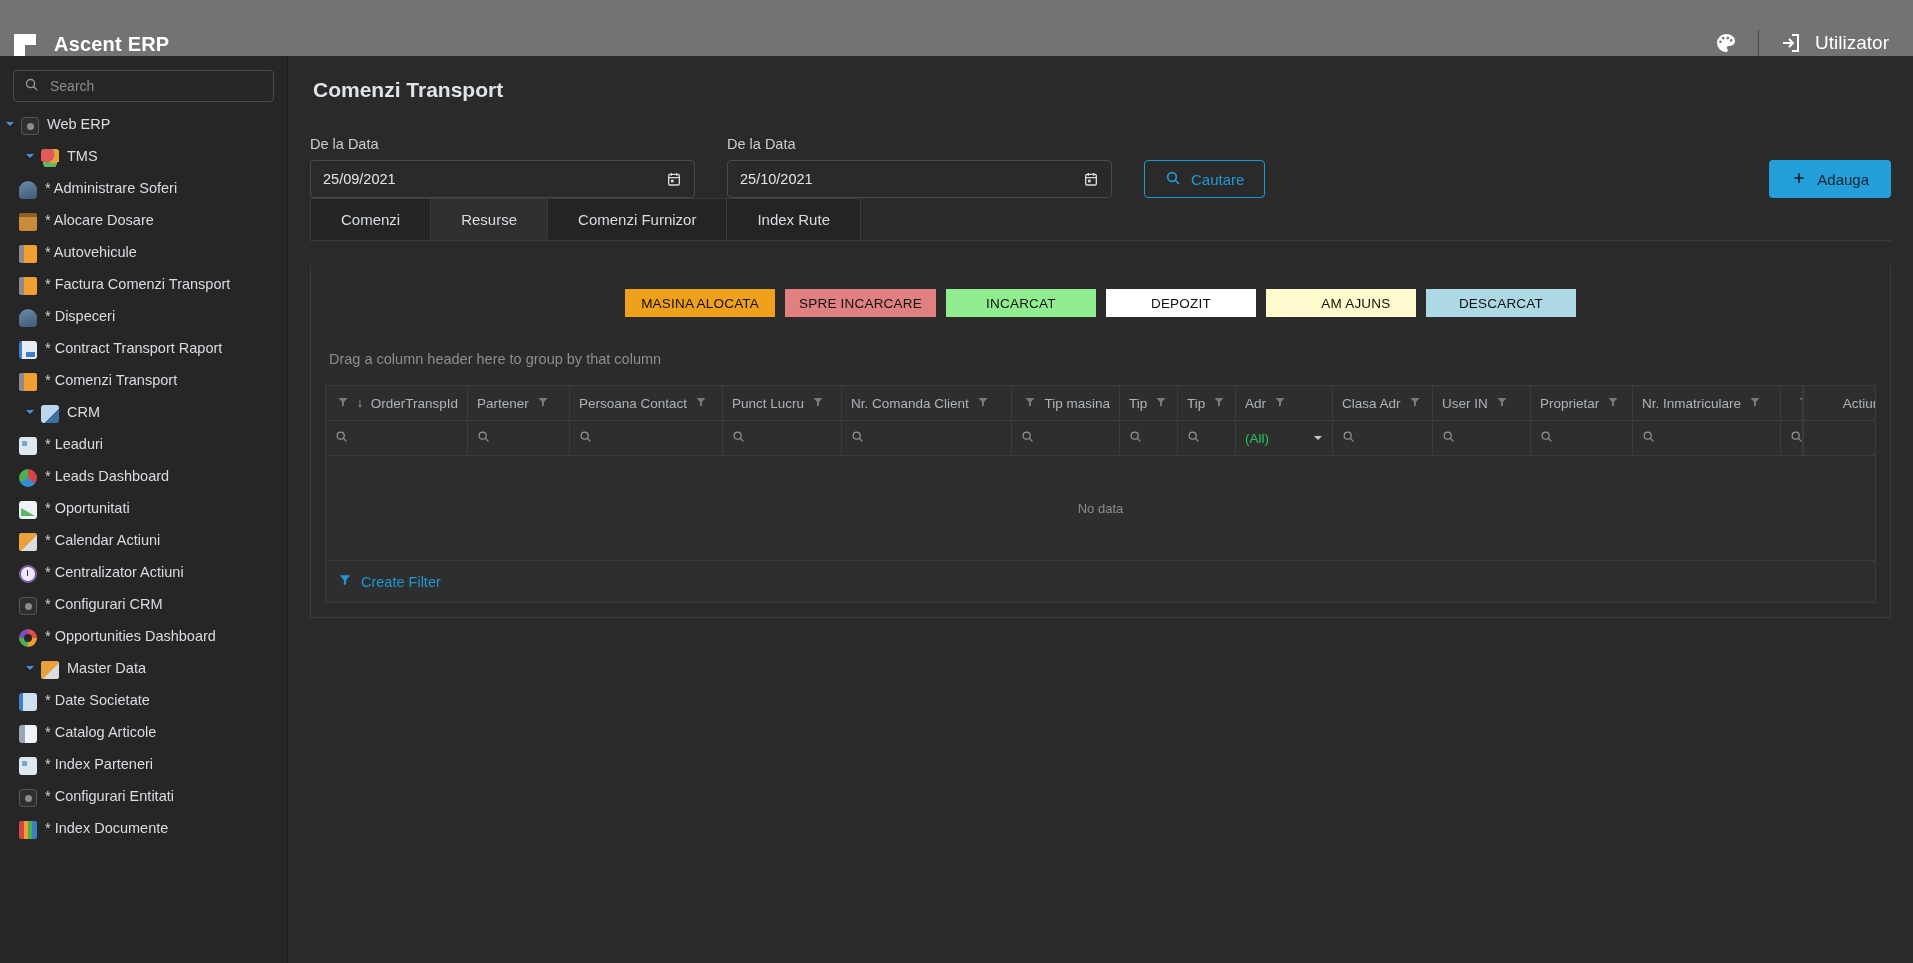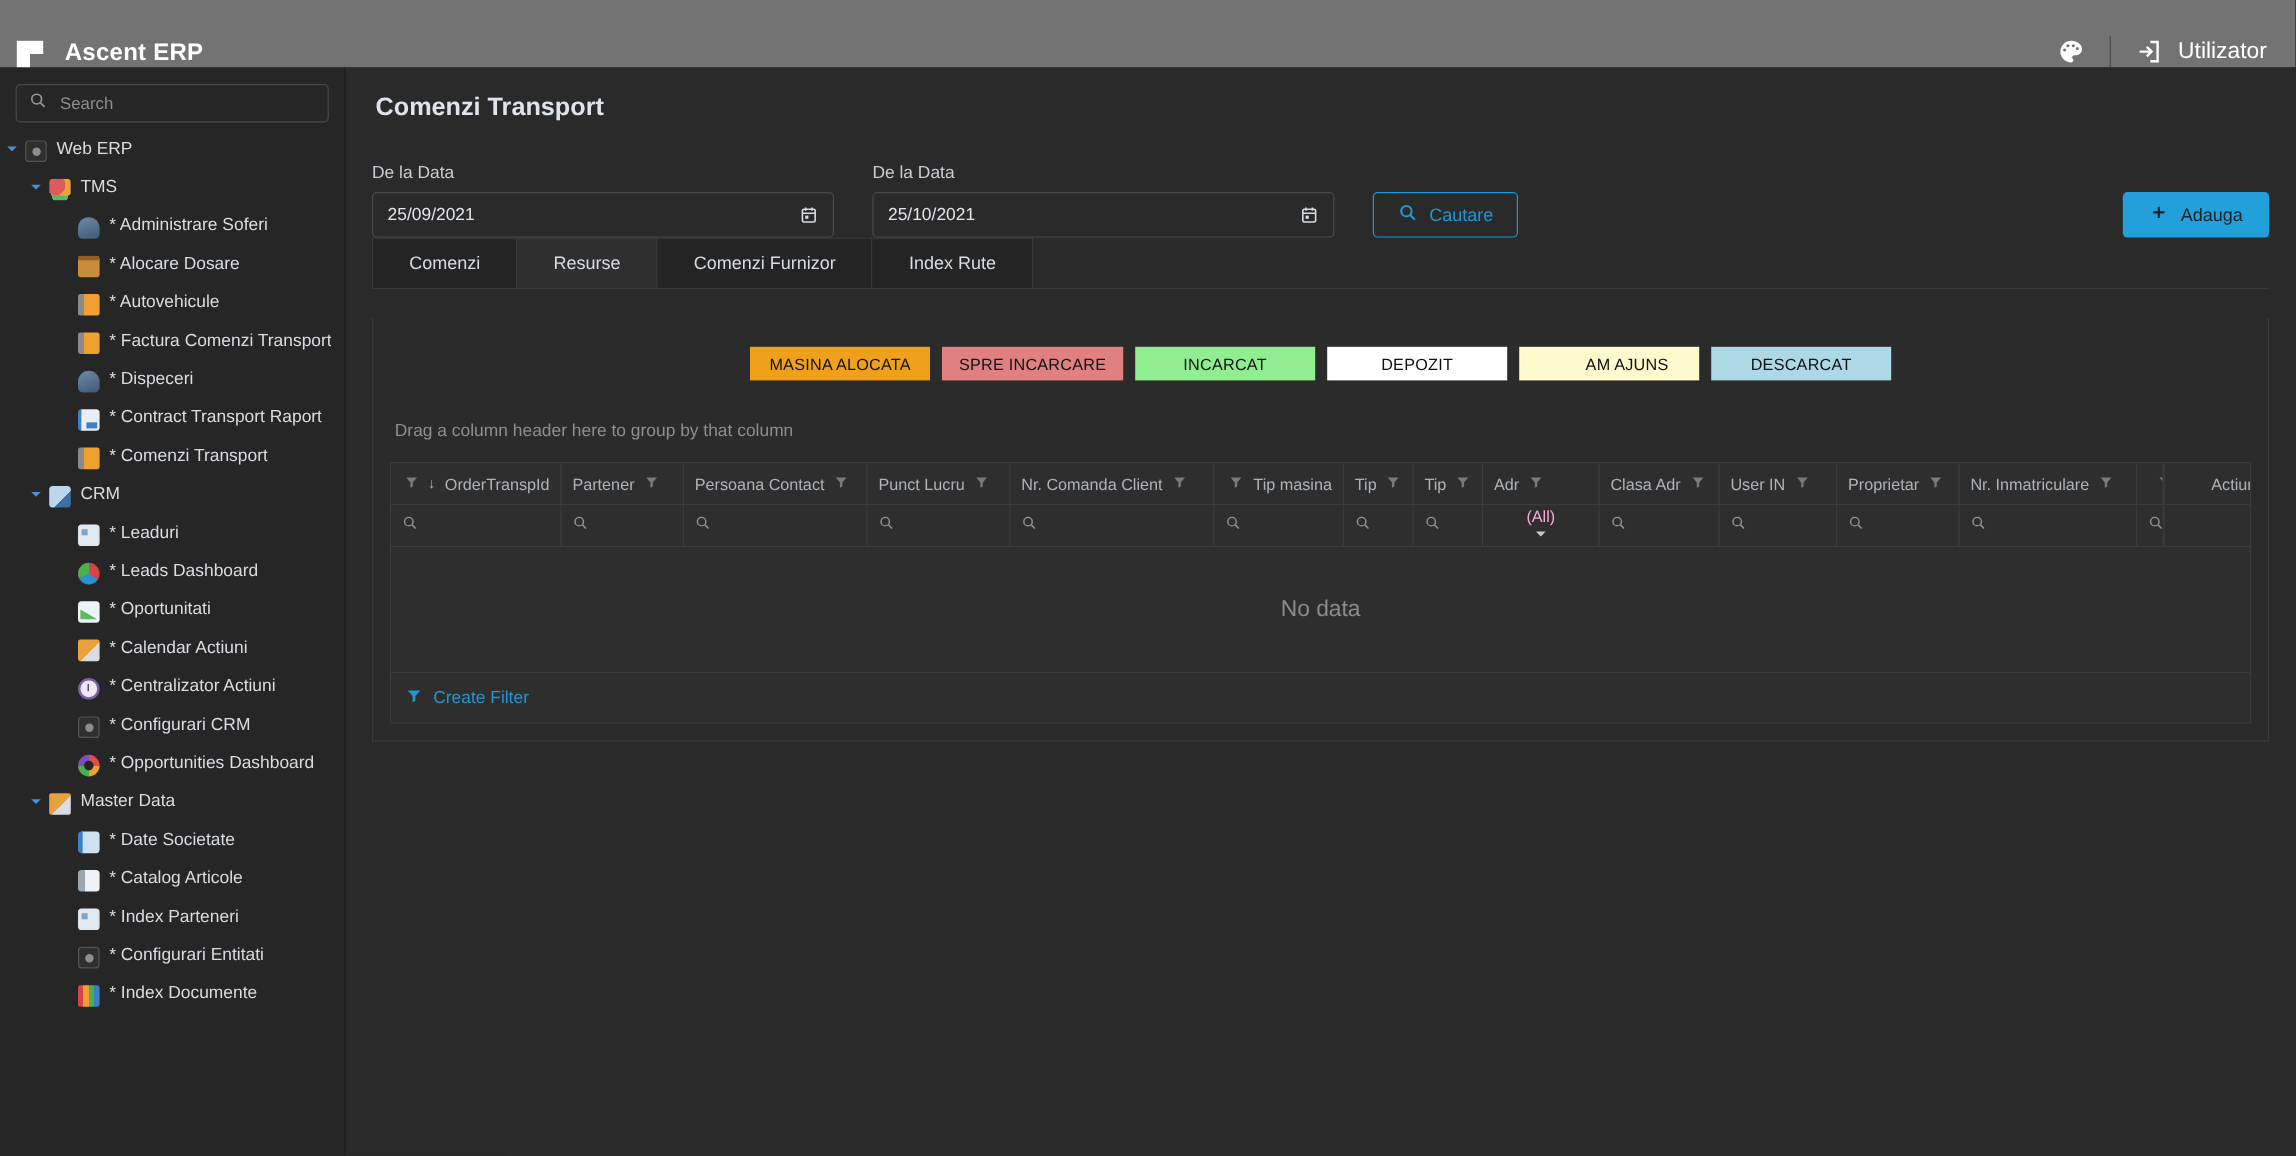--- a/index.html
+++ b/index.html
@@ -72,21 +72,21 @@
   }
   .caret svg { display:block; }
   .nicon {
     width:20px; height:20px; margin-right:7px; flex:0 0 auto;
     display:flex; align-items:center; justify-content:center;
     font-size:14px; line-height:1;
     border-radius:3px;
   }
   .lvl0 { padding-left: 2px; }
   .lvl1 { padding-left: 22px; }
-  .lvl2 { padding-left: 46px; }
+  .lvl2 { }
   .nlabel { overflow:hidden; text-overflow:ellipsis; }
 
   
   .ic { width:18px; height:18px; border-radius:3px; display:block; position:relative; }
   .ic-gear  { background:#2f2f2f; border:1px solid #555; }
   .ic-gear::after { content:""; position:absolute; left:5px; top:5px; width:7px; height:7px; border-radius:50%; background:#8d8d8d; }
   .ic-tms   { background: radial-gradient(circle at 30% 30%, #e05a5a 45%, transparent 46%),
                           radial-gradient(circle at 70% 38%, #e8a33d 45%, transparent 46%),
                           radial-gradient(circle at 50% 72%, #5fb85f 45%, transparent 46%); }
   .ic-users { background:linear-gradient(160deg,#6d8aa8,#3f5a75); border-radius:50% 50% 4px 4px; }
@@ -177,24 +177,24 @@
     cursor:pointer;
   }
   .gh .funnel { flex:0 0 auto; }
   .gh.right { justify-content:flex-end; }
   .grid-filterrow { display:flex; border-bottom:1px solid #3b3b3b; }
   .gf {
     height:34px; padding: 0 9px; display:flex; align-items:center;
     border-right:1px solid #3b3b3b; flex:0 0 auto;
     color:#9aa0a6;
   }
-  .gf .sel { display:flex; align-items:center; justify-content:space-between; width:100%; color:#f9a8d4; font-size:13.5px;flex-direction:column;}
+  .gf .sel { display:flex; align-items:flex-start; justify-content:space-between; width:100%; color:#22c55e; font-size:13.5px;}
   .grid-body {
     height: 104px; display:flex; align-items:center; justify-content:center;
-    color:#8b8b8b; font-size:19px;text-align:right;
+    color:#8b8b8b; font-size:13px;text-align:right;
   }
   .grid-foot {
     border-top:1px solid #3b3b3b; height:42px;
     display:flex; align-items:center; gap:9px; padding: 0 12px;
     color:#2196d3; font-size:14.5px; cursor:pointer;
   }
   .grid-scroll { overflow:hidden; position:relative; }
   .sort-arrow { color:#adb3b9; font-size:12px; }
 </style>
 </head>

